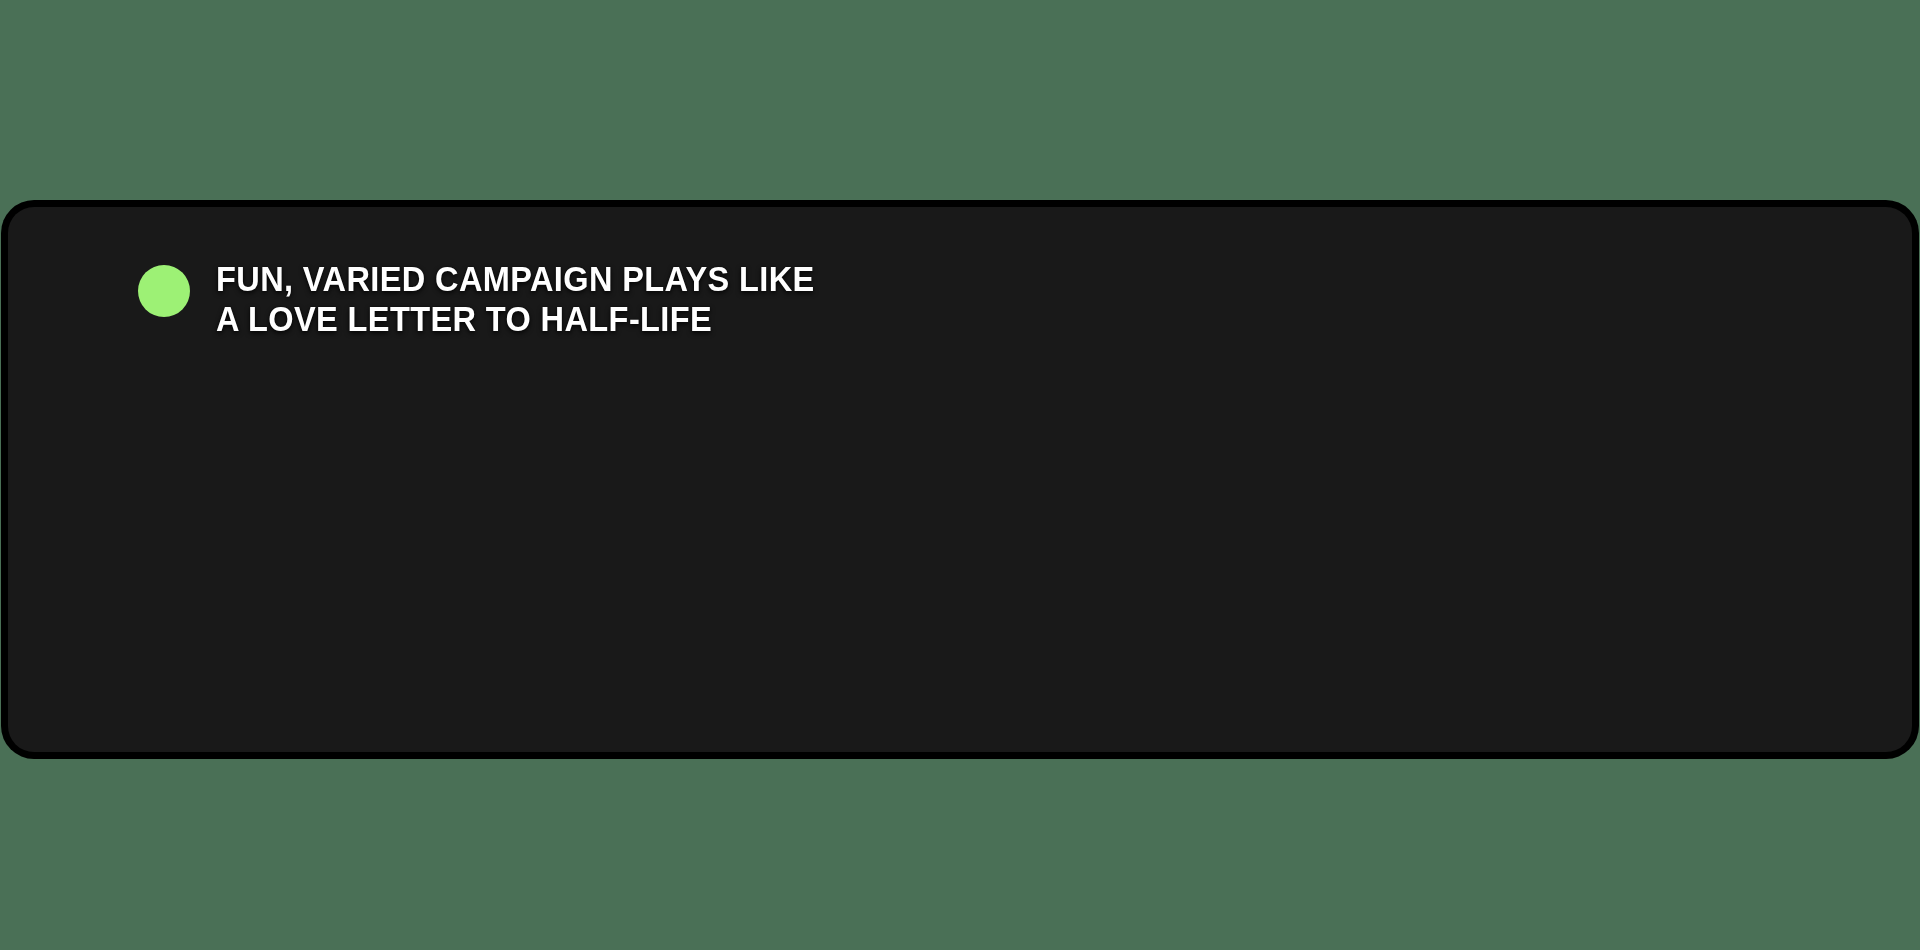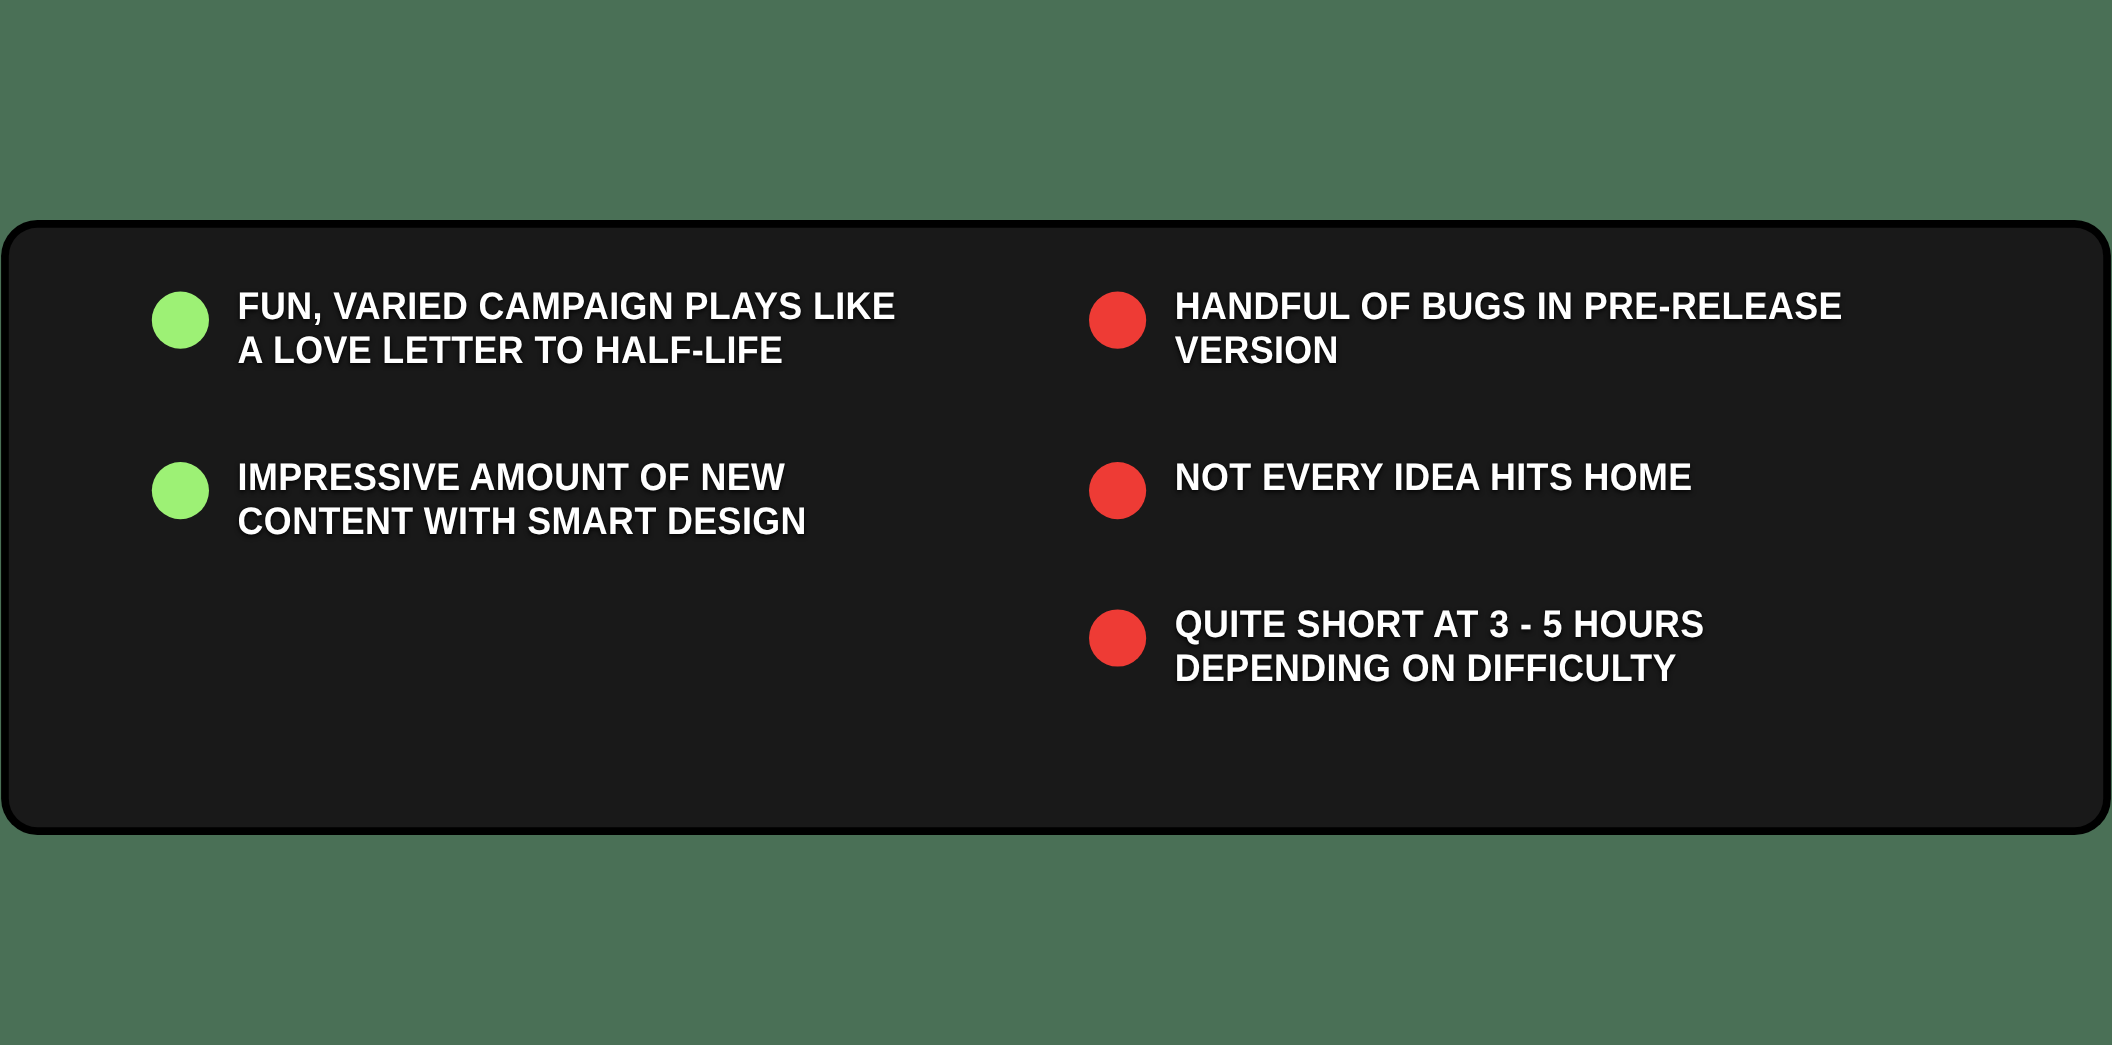--- a/index.html
+++ b/index.html
@@ -19,20 +19,21 @@
     position: absolute;
     left: 8px;
     top: 207px;
     width: 1904px;
     height: 545px;
     background: #191919;
     border-radius: 26px;
     box-shadow: 0 0 0 7px #000000;
     box-sizing: border-box;
     display: flex;
+    flex-direction: column;
     align-items: flex-start;
     padding: 0;
   }
 
   .verdict-column {
     flex: 0 0 50%;
     box-sizing: border-box;
     padding-top: 52px;
     display: flex;
     flex-direction: column;
@@ -81,39 +82,17 @@
 <div id="verdict-panel">
 
   <div class="verdict-column pros">
 
     <div class="verdict-item">
       <span class="bullet-dot pro"></span>
       <span class="verdict-text">Fun, varied campaign plays like a love letter to Half-Life</span>
     </div>
 
 
-    <div class="verdict-item">
-      <span class="bullet-dot pro"></span>
-      <span class="verdict-text">Impressive amount of new content with smart design</span>
-    </div>
 
   </div>
 
-  <div class="verdict-column cons">
-
-    <div class="verdict-item">
-      <span class="bullet-dot con"></span>
-      <span class="verdict-text">Handful of bugs in pre-release version</span>
-    </div>
-
-    <div class="verdict-item">
-      <span class="bullet-dot con"></span>
-      <span class="verdict-text">Not every idea hits home</span>
-    </div>
-
-    <div class="verdict-item">
-      <span class="bullet-dot con"></span>
-      <span class="verdict-text">Quite short at 3 - 5 hours depending on difficulty</span>
-    </div>
-
-  </div>
 
 </div>
 
 </body></html>

